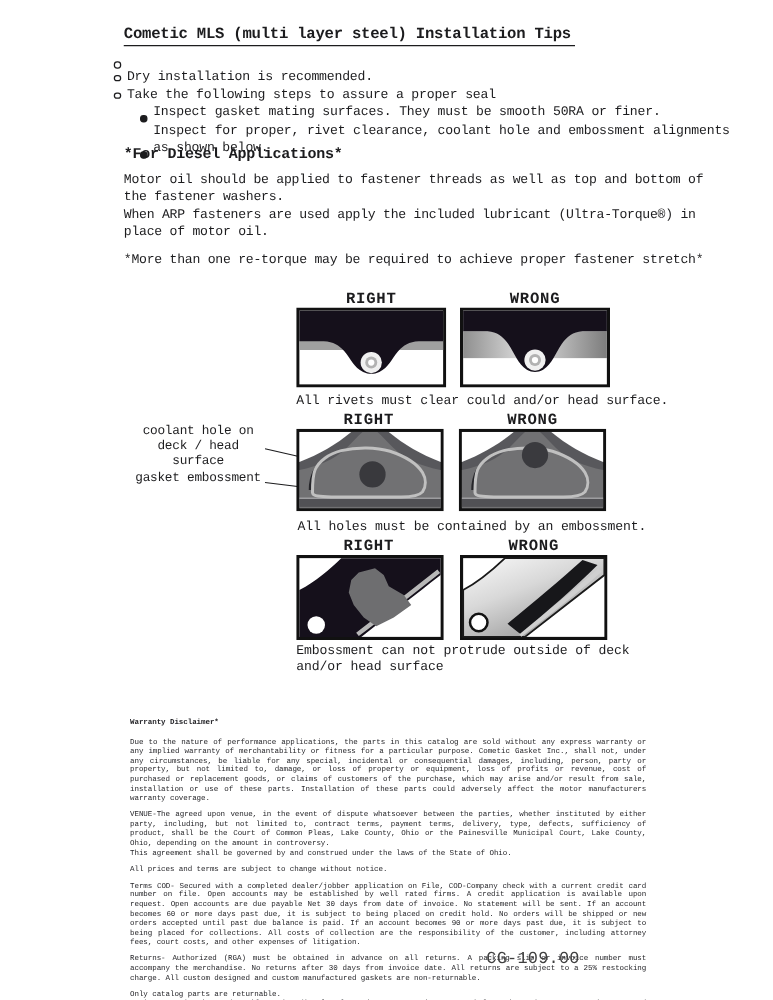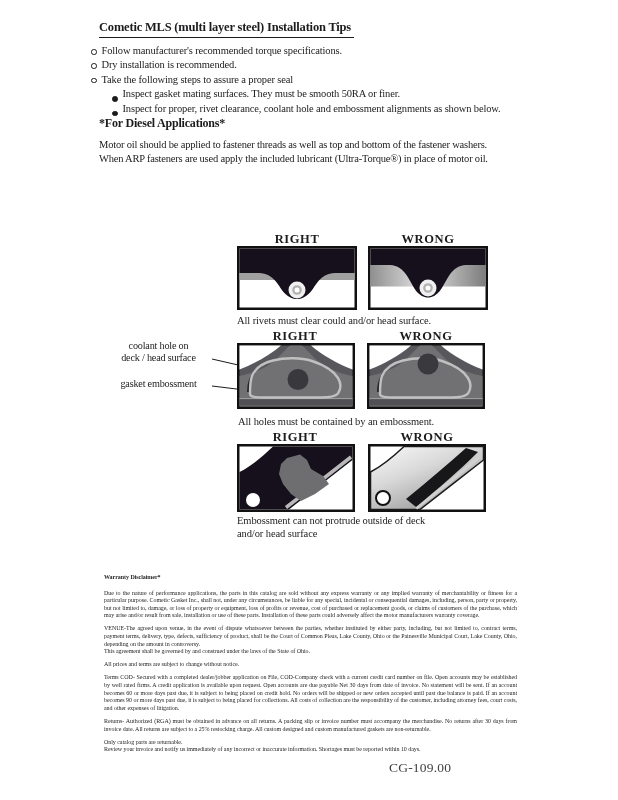--- a/index.html
+++ b/index.html
@@ -1,18 +1,18 @@
 <!DOCTYPE html>
 <html><head>
 <meta charset="utf-8">
 <style>
   html,body{margin:0;padding:0;background:#ffffff;}
   .page{
     position:relative;width:618px;height:800px;background:#ffffff;overflow:hidden;
-    font-family:Liberation Serif, serif;color:#1c1c1e;
+    font-family:Liberation Mono, monospace;color:#1c1c1e;
   }
   .abs{position:absolute;}
 
   
   .title{
     left:99px;top:20px;font-size:12.5px;font-weight:bold;letter-spacing:-0.2px;
     border-bottom:1.5px solid #1c1c1e;padding:0 3px 2px 0;white-space:nowrap;
   }
 
   
@@ -44,21 +44,20 @@
 </head>
 <body>
 
 <div class="page">
 
   <div class="abs title">Cometic MLS (multi layer steel) Installation Tips</div>
 
   <div class="abs bullets">
     <div class="b-row">
       <span class="marker open"></span>
-      <span>Follow manufacturer's recommended torque specifications.</span>
     </div>
     <div class="b-row">
       <span class="marker open"></span>
       <span>Dry installation is recommended.</span>
     </div>
     <div class="b-row">
       <span class="marker open"></span>
       <span>Take the following steps to assure a proper seal</span>
     </div>
     <div class="b-row sub">
@@ -68,20 +67,21 @@
     <div class="b-row sub">
       <span class="marker fill"></span>
       <span>Inspect for proper, rivet clearance, coolant hole and embossment alignments as shown below.</span>
     </div>
   </div>
 
   <div class="abs diesel">
     <h2>*For Diesel Applications*</h2>
     <p>Motor oil should be applied to fastener threads as well as top and bottom of the fastener washers.
 When ARP fasteners are used apply the included lubricant (Ultra-Torque®) in place of motor oil.</p>
+    <p>*More than one re-torque may be required to achieve proper fastener stretch*</p>
   </div>
 
   <div class="abs fig-label" style="left:237px;top:232px;">RIGHT</div>
   <div class="abs fig-label" style="left:368px;top:232px;">WRONG</div>
 
   <svg class="abs" style="left:237px;top:246px;" width="120" height="64" viewBox="0 0 120 64" role="img">
     <rect x="1.25" y="1.25" width="117.5" height="61.5" fill="#ffffff" stroke="#111" stroke-width="2.5"></rect>
     <path d="M2.5,26 H117.5 V34 H2.5 Z" fill="#a0a0a0"></path>
     <path d="M2.5,2.5 H117.5 V27 H98 C90,27.5 86,30 81.5,35 C76,41.5 74,48 66.5,51.5 C62,53.6 58,53.6 53.5,51.5 C46,48 44,41.5 38.5,35 C34,30 30,27.5 22,27 H2.5 Z" fill="#15101b"></path>
     <g>

